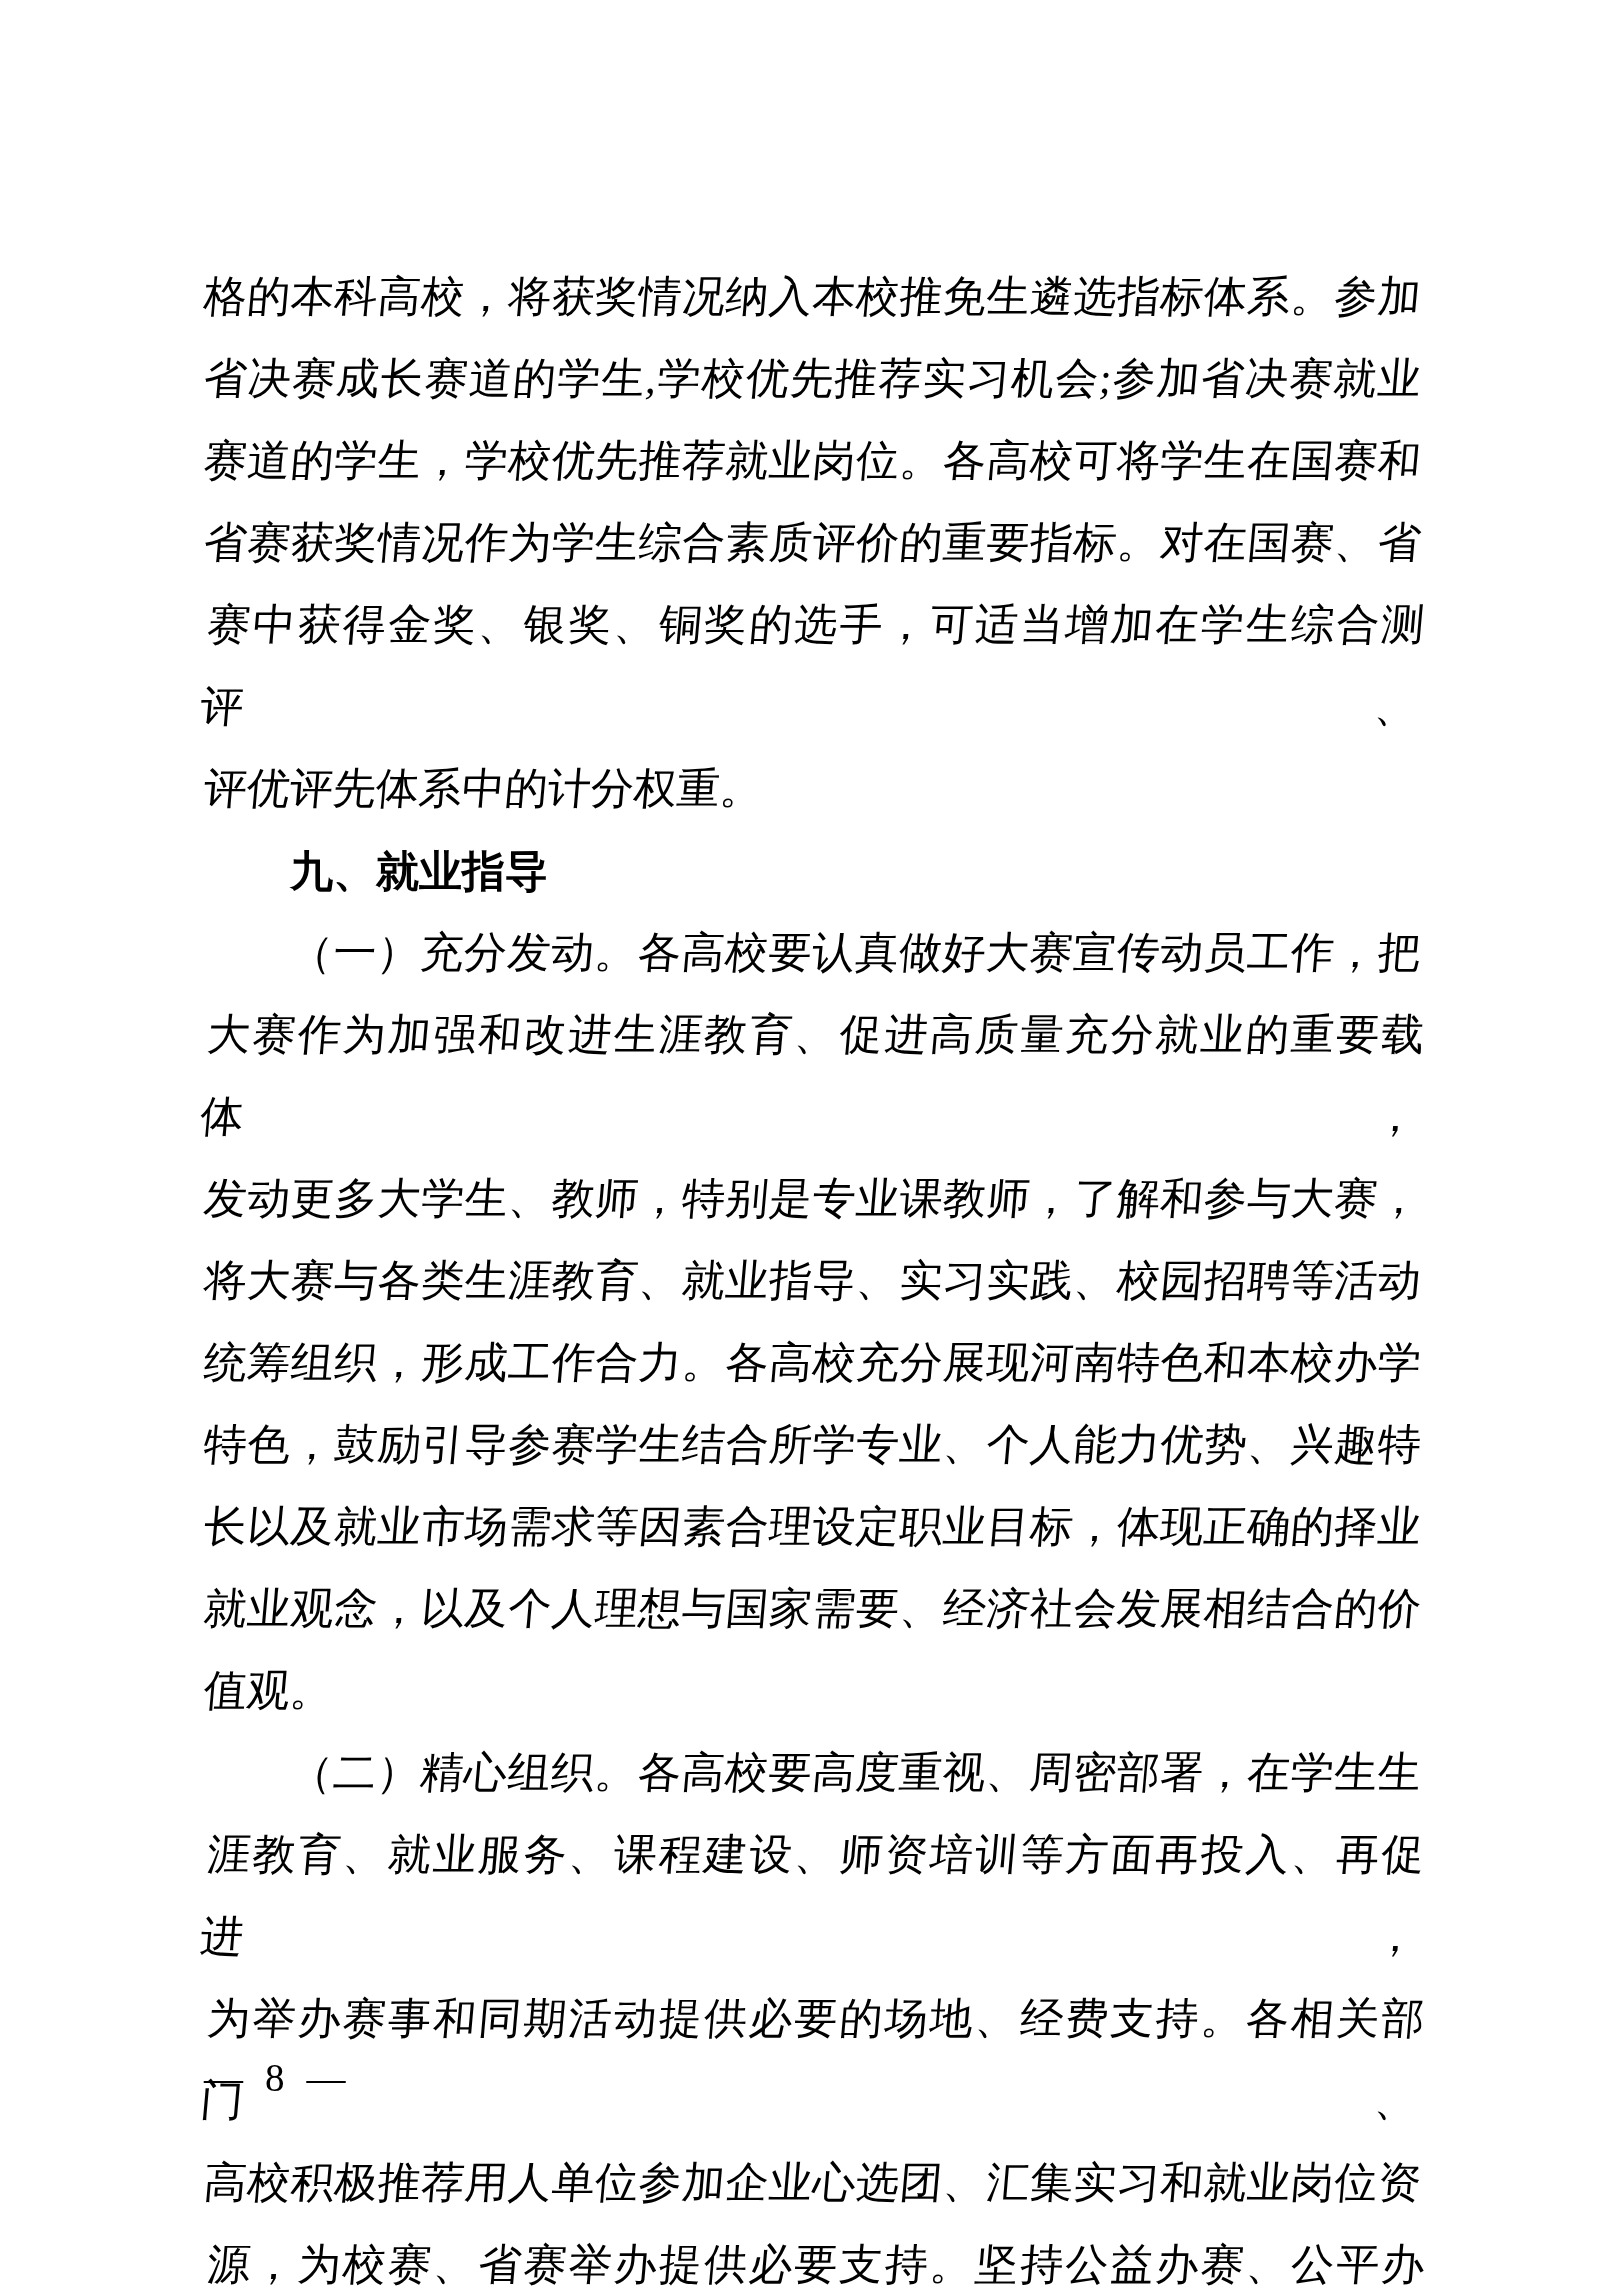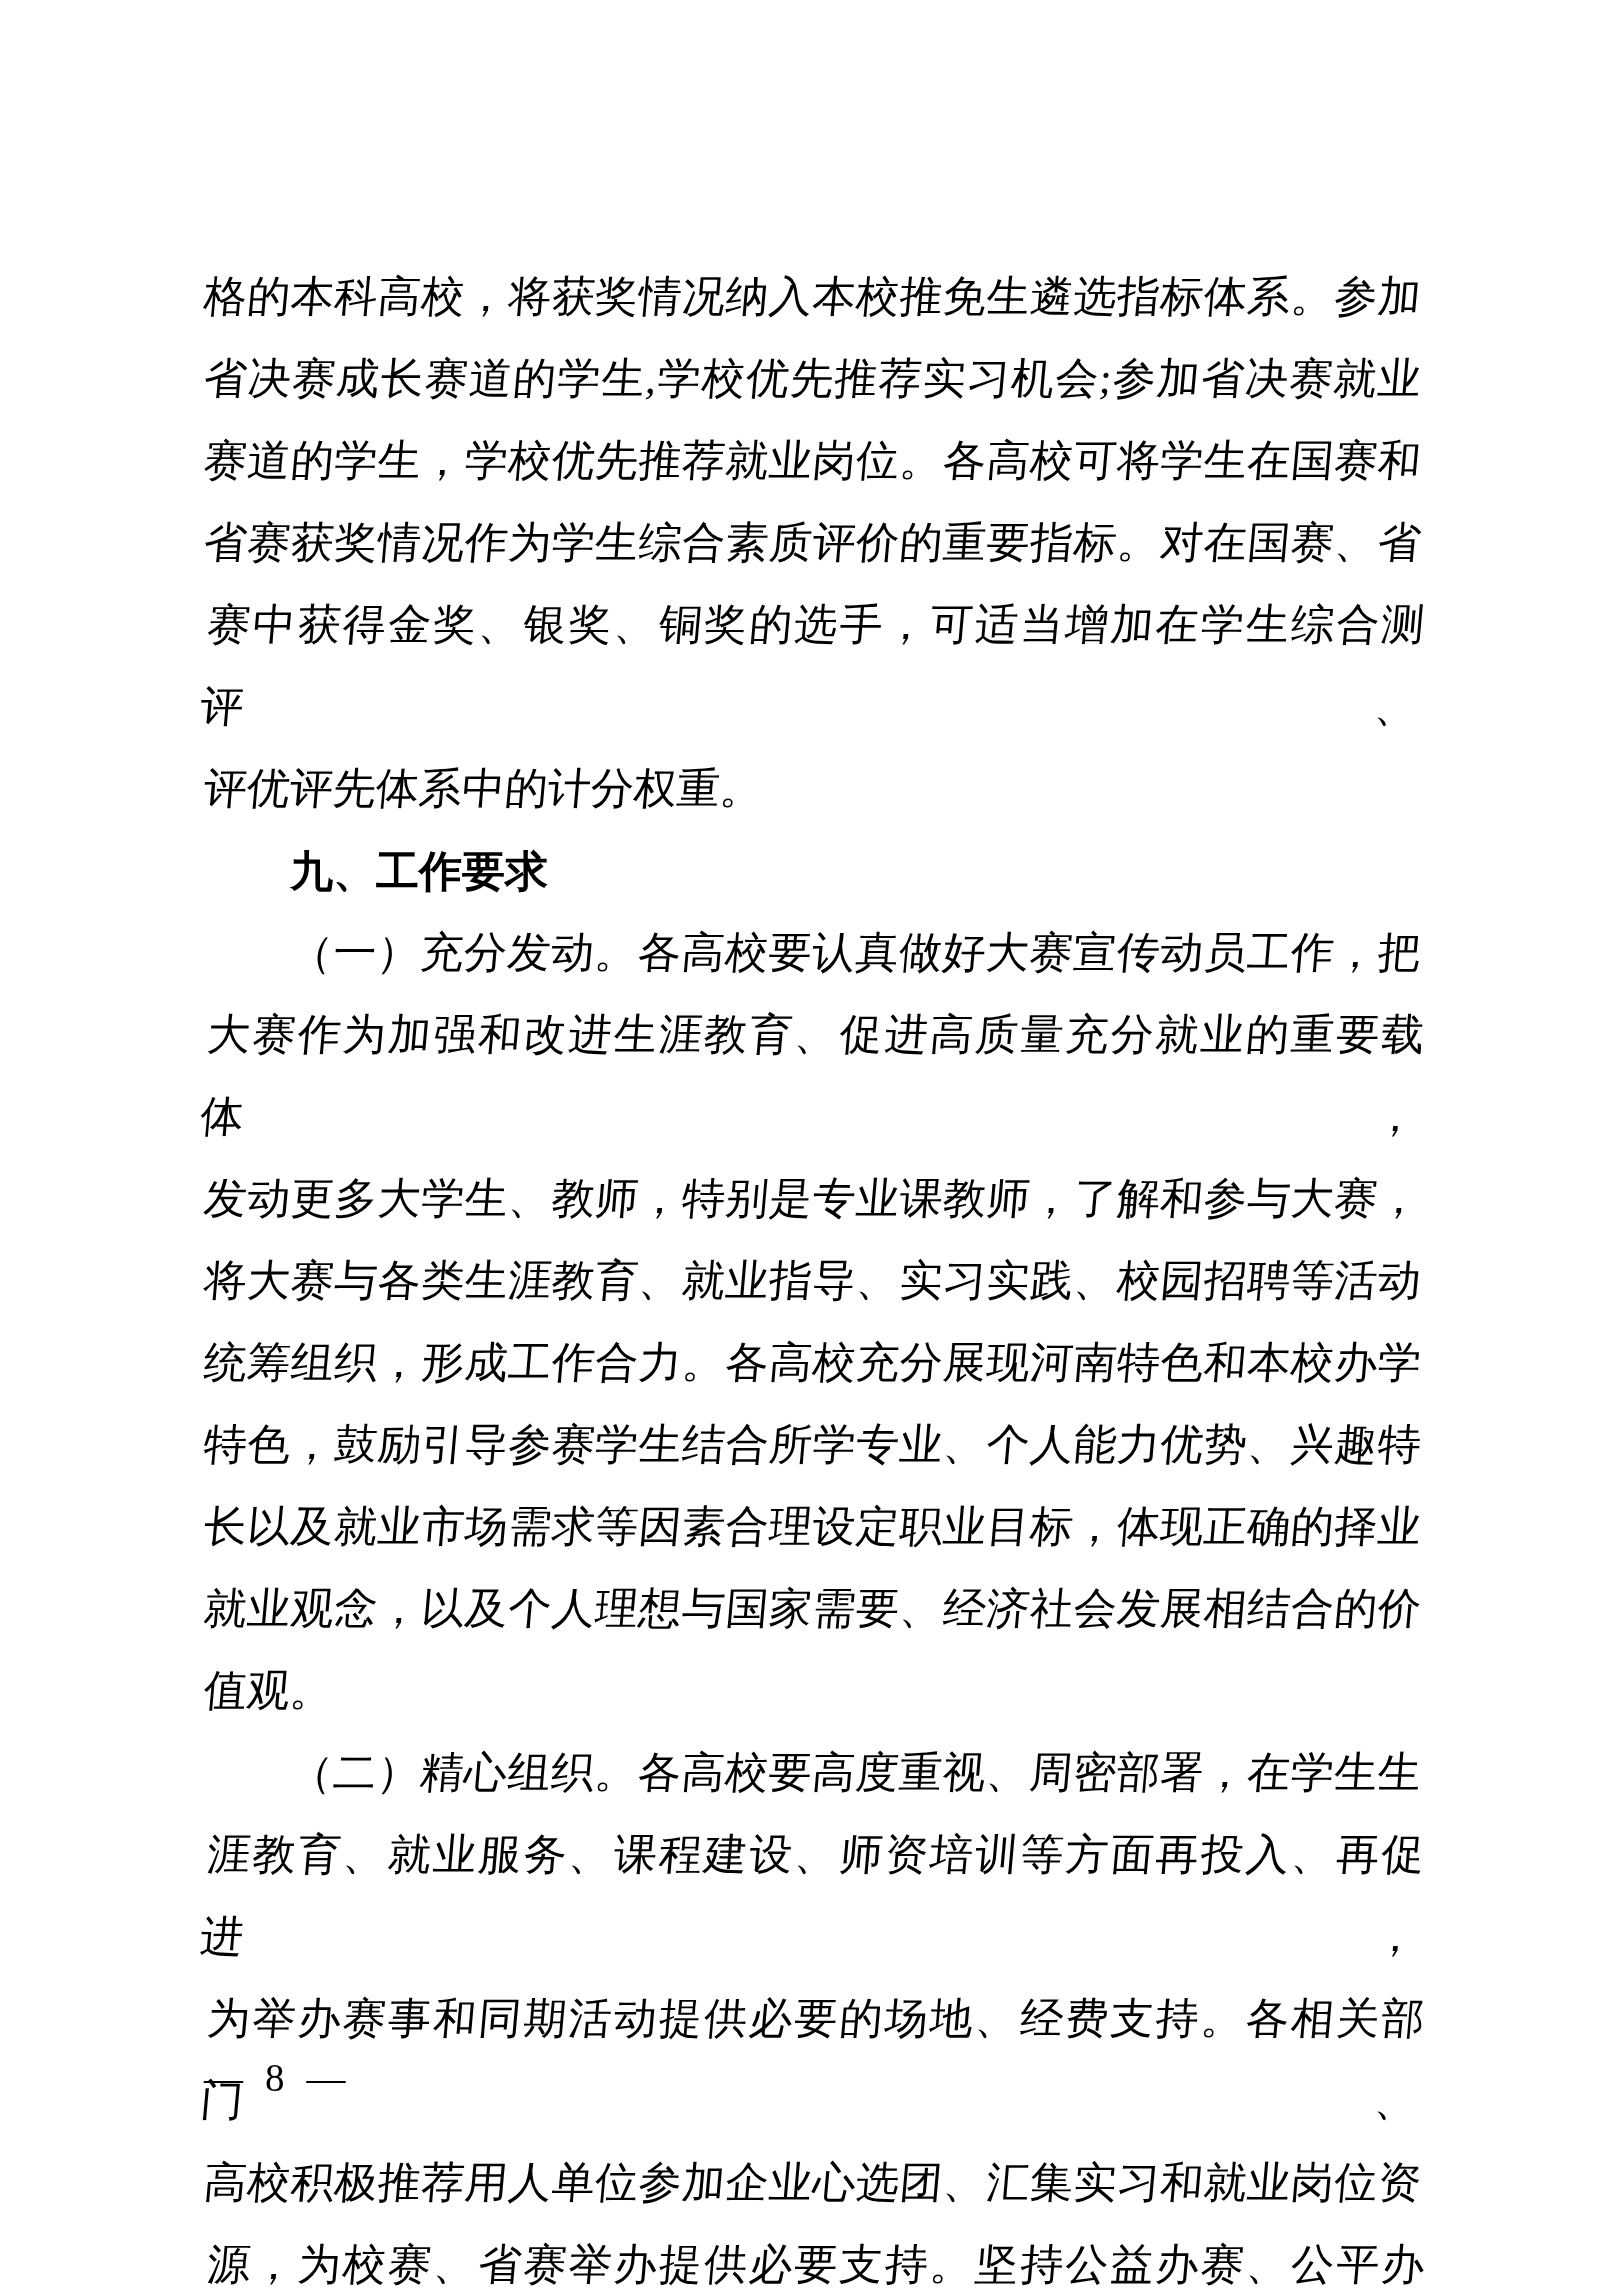--- a/index.html
+++ b/index.html
@@ -70,21 +70,21 @@
 <body>
 
 <div class="page">
   <div class="body-text">
     <div class="line justify slant">格的本科高校，将获奖情况纳入本校推免生遴选指标体系。参加</div>
     <div class="line justify slant">省决赛成长赛道的学生,学校优先推荐实习机会;参加省决赛就业</div>
     <div class="line justify slant">赛道的学生，学校优先推荐就业岗位。各高校可将学生在国赛和</div>
     <div class="line justify slant">省赛获奖情况作为学生综合素质评价的重要指标。对在国赛、省</div>
     <div class="line justify slant">赛中获得金奖、银奖、铜奖的选手，可适当增加在学生综合测评、</div>
     <div class="line para-end slant">评优评先体系中的计分权重。</div>
-    <div class="line heading">九、工作要求</div>
+    <div class="line heading">九、就业指导</div>
     <div class="line justify indent slant">（一）充分发动。各高校要认真做好大赛宣传动员工作，把</div>
     <div class="line justify slant">大赛作为加强和改进生涯教育、促进高质量充分就业的重要载体，</div>
     <div class="line justify slant">发动更多大学生、教师，特别是专业课教师，了解和参与大赛，</div>
     <div class="line justify slant">将大赛与各类生涯教育、就业指导、实习实践、校园招聘等活动</div>
     <div class="line justify slant">统筹组织，形成工作合力。各高校充分展现河南特色和本校办学</div>
     <div class="line justify slant">特色，鼓励引导参赛学生结合所学专业、个人能力优势、兴趣特</div>
     <div class="line justify slant">长以及就业市场需求等因素合理设定职业目标，体现正确的择业</div>
     <div class="line justify slant">就业观念，以及个人理想与国家需要、经济社会发展相结合的价</div>
     <div class="line para-end slant">值观。</div>
     <div class="line justify indent slant">（二）精心组织。各高校要高度重视、周密部署，在学生生</div>

